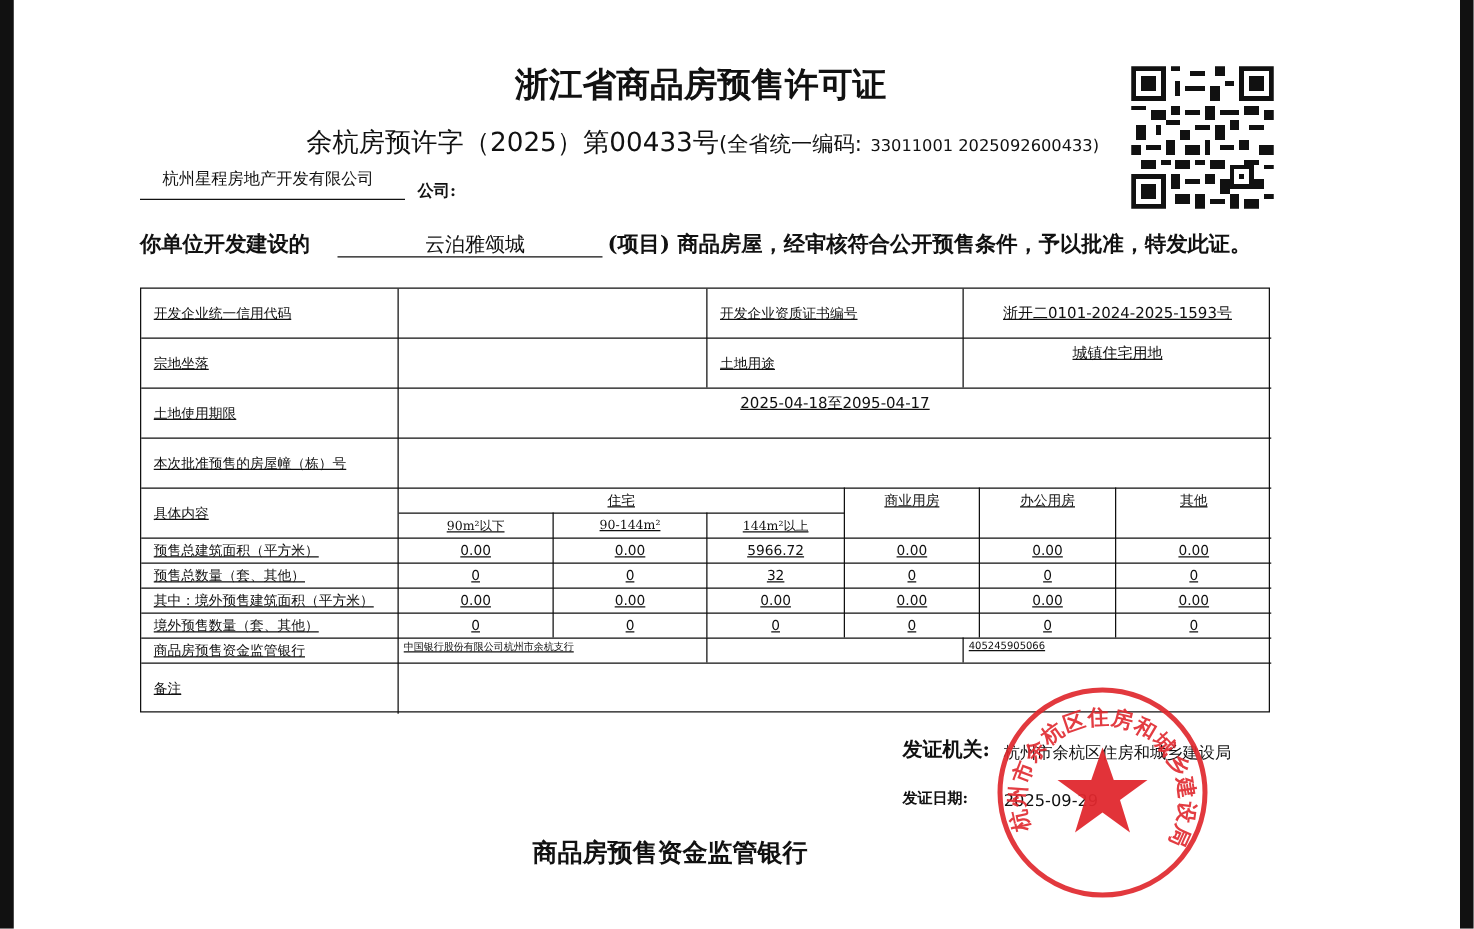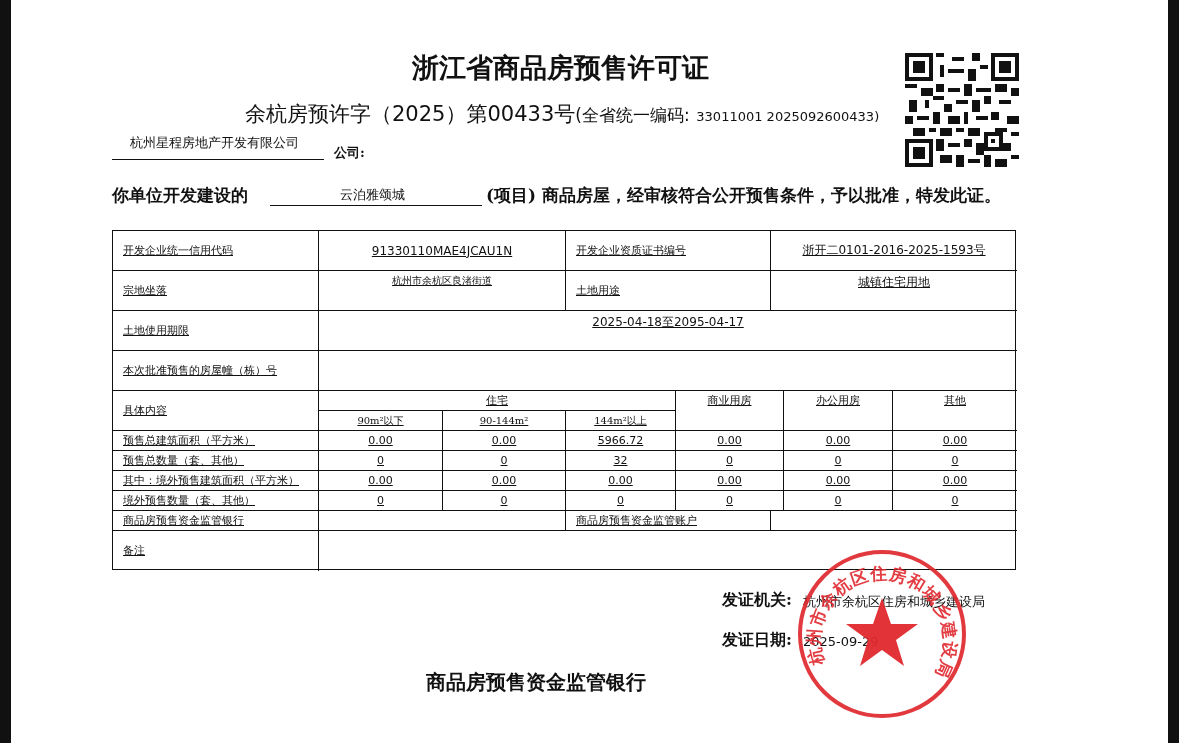--- a/index.html
+++ b/index.html
@@ -16,36 +16,36 @@
   .permit-no .code-label { font-size: 17px; }
   .permit-no .code { font-size: 13px; }
 
   .qr { left: 905px; top: 53px; width: 114px; height: 114px; background: #fff; }
 
   .company-value { left: 130px; top: 134px; font-size: 13px; }
   .company-line { left: 112px; top: 159px; width: 212px; height: 0; border-top: 1.5px solid #111; }
   .company-suffix { left: 334px; top: 144px; font-family: "DejaVu Serif", "Liberation Serif", serif; font-weight: bold; font-size: 13px; }
 
   .approval { left: 112px; top: 184px; font-family: "DejaVu Serif", "Liberation Serif", serif; font-weight: bold; font-size: 17px; }
-  .project-value { left: 340px; top: 186px; font-size: 13px; }
+  .project-value { left: 340px; top: 186px; font-size: 16px; }
   .project-line { left: 270px; top: 205px; width: 212px; border-top: 1.5px solid #111; }
   .approval-rest { left: 486px; top: 184px; font-family: "DejaVu Serif", "Liberation Serif", serif; font-weight: bold; font-size: 17px; }
 
   .grid { position: absolute; left: 112px; top: 230px; width: 904px; height: 340px; border: 1.5px solid #111; }
   .cell { position: absolute; font-size: 11px; display: flex; align-items: center; justify-content: center; text-decoration: underline; }
   .hline { position: absolute; height: 0; border-top: 1.3px solid #111; }
   .vline { position: absolute; width: 0; border-left: 1.3px solid #111; }
   .lbl { justify-content: flex-start; padding-left: 10px; font-family: "DejaVu Serif", "Liberation Serif", serif; font-size: 11px; }
   .val { font-size: 12px; }
   .small { font-size: 8px; align-items: flex-start; justify-content: flex-start; padding-left: 4px; padding-top: 1px; }
   .top { align-items: flex-start; padding-top: 3px; }
 
   .issuer-label { left: 722px; top: 590px; font-family: "DejaVu Serif", "Liberation Serif", serif; font-weight: bold; font-size: 16px; }
   .issuer-value { left: 803px; top: 593px; font-size: 13px; }
-  .date-label { left: 722px; top: 630px; font-family: "DejaVu Serif", "Liberation Serif", serif; font-weight: bold; font-size: 16px; }
+  .date-label { left: 722px; top: 630px; font-family: "DejaVu Serif", "Liberation Serif", serif; font-weight: bold; font-size: 12px; }
   .date-value { left: 803px; top: 634px; font-size: 13px; }
 
   .footer { left: 426px; top: 669px; font-family: "DejaVu Serif", "Liberation Serif", serif; font-weight: bold; font-size: 20px; }
 
   .seal { position: absolute; left: 796px; top: 548px; width: 172px; height: 172px; }
 </style>
 </head>
 <body>
 
 <div class="edge-left"></div>
@@ -156,26 +156,24 @@
   <div class="vline" style="left:657px;top:0;height:79px"></div>
   <div class="vline" style="left:329px;top:179px;height:100px"></div>
   <div class="vline" style="left:452px;top:179px;height:100px"></div>
   <div class="vline" style="left:562px;top:159px;height:120px"></div>
   <div class="vline" style="left:670px;top:159px;height:120px"></div>
   <div class="vline" style="left:779px;top:159px;height:120px"></div>
   <div class="vline" style="left:452px;top:279px;height:20px"></div>
   <div class="vline" style="left:657px;top:279px;height:20px"></div>
 
   <div class="cell lbl" style="left:0;top:0;width:205px;height:39px">开发企业统一信用代码</div>
-  <div class="cell val" style="left:206px;top:0;width:246px;height:39px">91330110MAE4JCAU1N</div>
   <div class="cell lbl" style="left:453px;top:0;width:204px;height:39px">开发企业资质证书编号</div>
-  <div class="cell val" style="left:658px;top:0;width:246px;height:39px">浙开二0101-2016-2025-1593号</div>
+  <div class="cell val" style="left:658px;top:0;width:246px;height:39px">浙开二0101-2024-2025-1593号</div>
 
   <div class="cell lbl" style="left:0;top:40px;width:205px;height:39px">宗地坐落</div>
-  <div class="cell top" style="left:206px;top:40px;width:246px;height:39px;font-size:10px">杭州市余杭区良渚街道</div>
   <div class="cell top val" style="left:658px;top:40px;width:246px;height:39px">城镇住宅用地</div>
   <div class="cell lbl" style="left:453px;top:40px;width:204px;height:39px">土地用途</div>
 
   <div class="cell lbl" style="left:0;top:80px;width:205px;height:39px">土地使用期限</div>
   <div class="cell top val" style="left:206px;top:80px;width:698px;height:39px">2025-04-18至2095-04-17</div>
 
   <div class="cell lbl" style="left:0;top:120px;width:205px;height:39px">本次批准预售的房屋幢（栋）号</div>
 
   <div class="cell lbl" style="left:206px;top:160px;width:356px;height:19px;justify-content:center;padding:0">住宅</div>
   <div class="cell lbl" style="left:0;top:160px;width:205px;height:39px">具体内容</div>
@@ -212,21 +210,22 @@
 
   <div class="cell lbl" style="left:0;top:260px;width:205px;height:19px">境外预售数量（套、其他）</div>
   <div class="cell" style="left:206px;top:260px;width:123px;height:19px">0</div>
   <div class="cell" style="left:330px;top:260px;width:122px;height:19px">0</div>
   <div class="cell" style="left:453px;top:260px;width:109px;height:19px">0</div>
   <div class="cell" style="left:563px;top:260px;width:107px;height:19px">0</div>
   <div class="cell" style="left:671px;top:260px;width:108px;height:19px">0</div>
   <div class="cell" style="left:780px;top:260px;width:124px;height:19px">0</div>
 
   <div class="cell lbl" style="left:0;top:280px;width:205px;height:19px">商品房预售资金监管银行</div>
-  <div class="cell lbl" style="left:453px;top:280px;width:204px;height:19px">商品房预售资金监管账户</div>
+  <div class="cell small" style="left:206px;top:280px;width:246px;height:19px">中国银行股份有限公司杭州市余杭支行</div>
+  <div class="cell small" style="left:658px;top:280px;width:246px;height:19px">405245905066</div>
 
   <div class="cell lbl" style="left:0;top:300px;width:205px;height:38px">备注</div>
   <div class="cell" style="left:206px;top:300px;width:698px;height:38px"></div>
 </div>
 
 <div class="abs issuer-label">发证机关:</div>
 <div class="abs issuer-value">杭州市余杭区住房和城乡建设局</div>
 <div class="abs date-label">发证日期:</div>
 <div class="abs date-value">2025-09-29</div>
 

